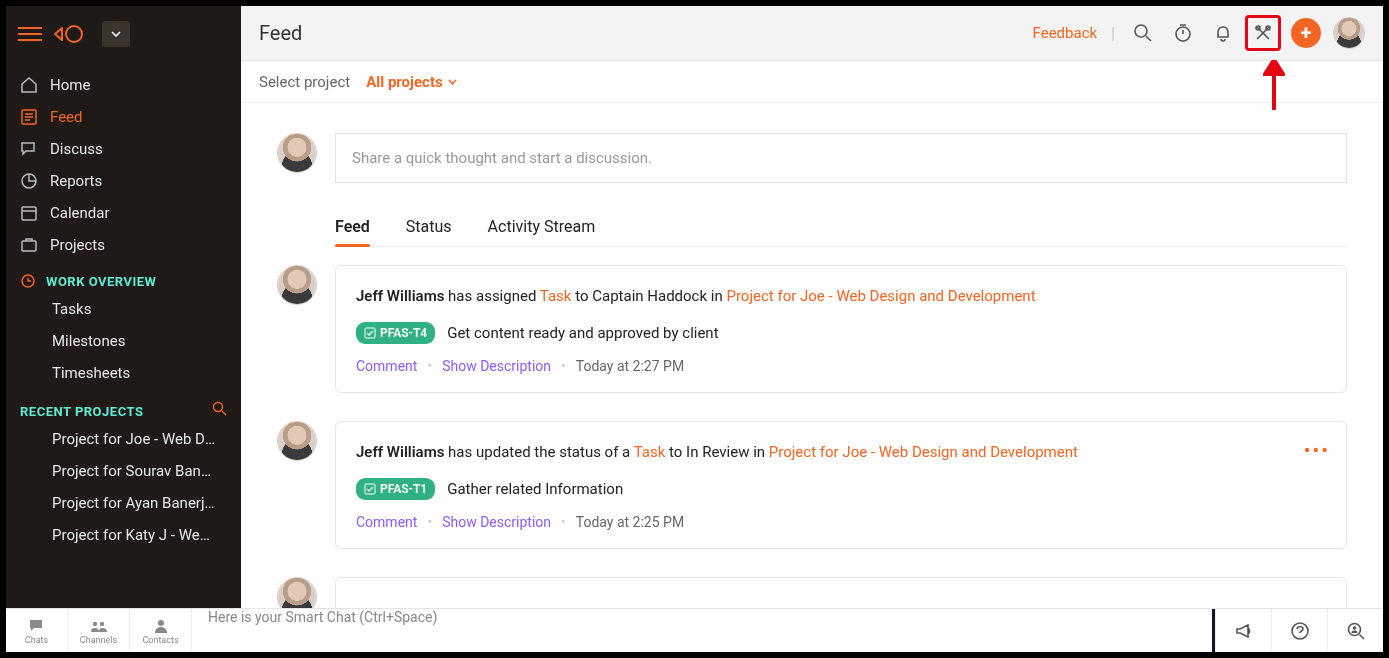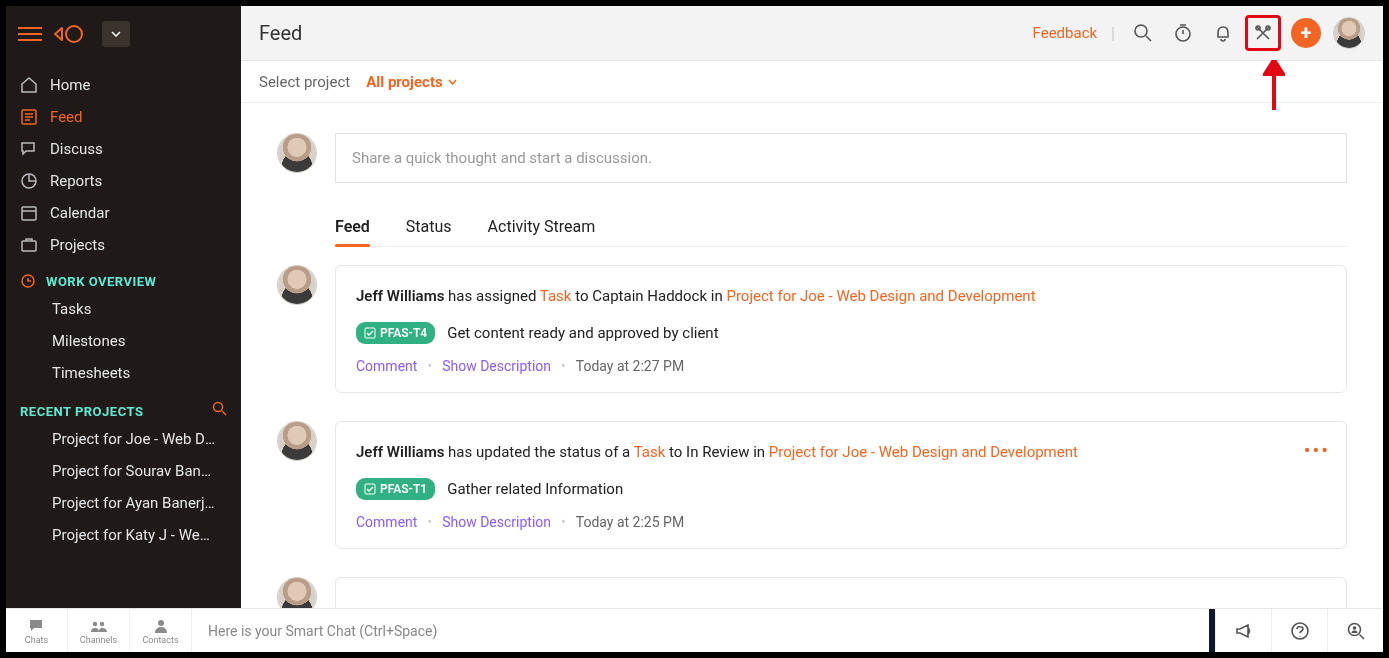--- a/index.html
+++ b/index.html
@@ -63,21 +63,21 @@
 .card-foot { display:flex; align-items:center; gap:10px; font-size:14px; }
 .card-foot .lk { color:#8b5cf6; cursor:pointer; }
 .card-foot .dot { color:#ccc; }
 .card-foot .ts { color:#666; }
 .more { position:absolute; top:16px; right:16px; color:#f26522; font-size:20px; letter-spacing:2px; cursor:pointer; }
 
 
 .bottombar { position:absolute; left:0; right:0; bottom:0; height:44px; background:#fff; border-top:1px solid #e4e4e4; display:flex; align-items:stretch; }
 .btab { width:62px; display:flex; flex-direction:column; align-items:center; justify-content:center; color:#8a8a8a; font-size:9px; cursor:pointer; border-right:1px solid #eee; }
 .btab .bico { height:18px; display:flex; align-items:center; justify-content:center; }
-.smartchat { flex:1; display:flex; align-items:center; padding:0 16px; color:#888; font-size:14px; border-right:6px solid #0f172a; }
+.smartchat { flex:1; display:flex; padding:0 16px; color:#888; font-size:14px; border-right:3px solid #0f172a; }
 .bicon { width:56px; display:flex; align-items:center; justify-content:center; color:#555; cursor:pointer; border-left:1px solid #eee; }
 
 
 .stroke-gray { stroke:#bbb; fill:none; stroke-width:1.5; }
 .stroke-dark { stroke:#555; fill:none; stroke-width:1.6; }
 .stroke-orange { stroke:#f26522; fill:none; stroke-width:1.5; }
 .avface { width:100%; height:100%; background:radial-gradient(circle at 50% 35%,#e0c9b5 30%,#b89e88 31%,#b89e88 45%,transparent 46%),radial-gradient(circle at 50% 85%,#3a3a3a 40%,transparent 41%),#d8d0c8; }
 </style>
 </head>
 <body>

